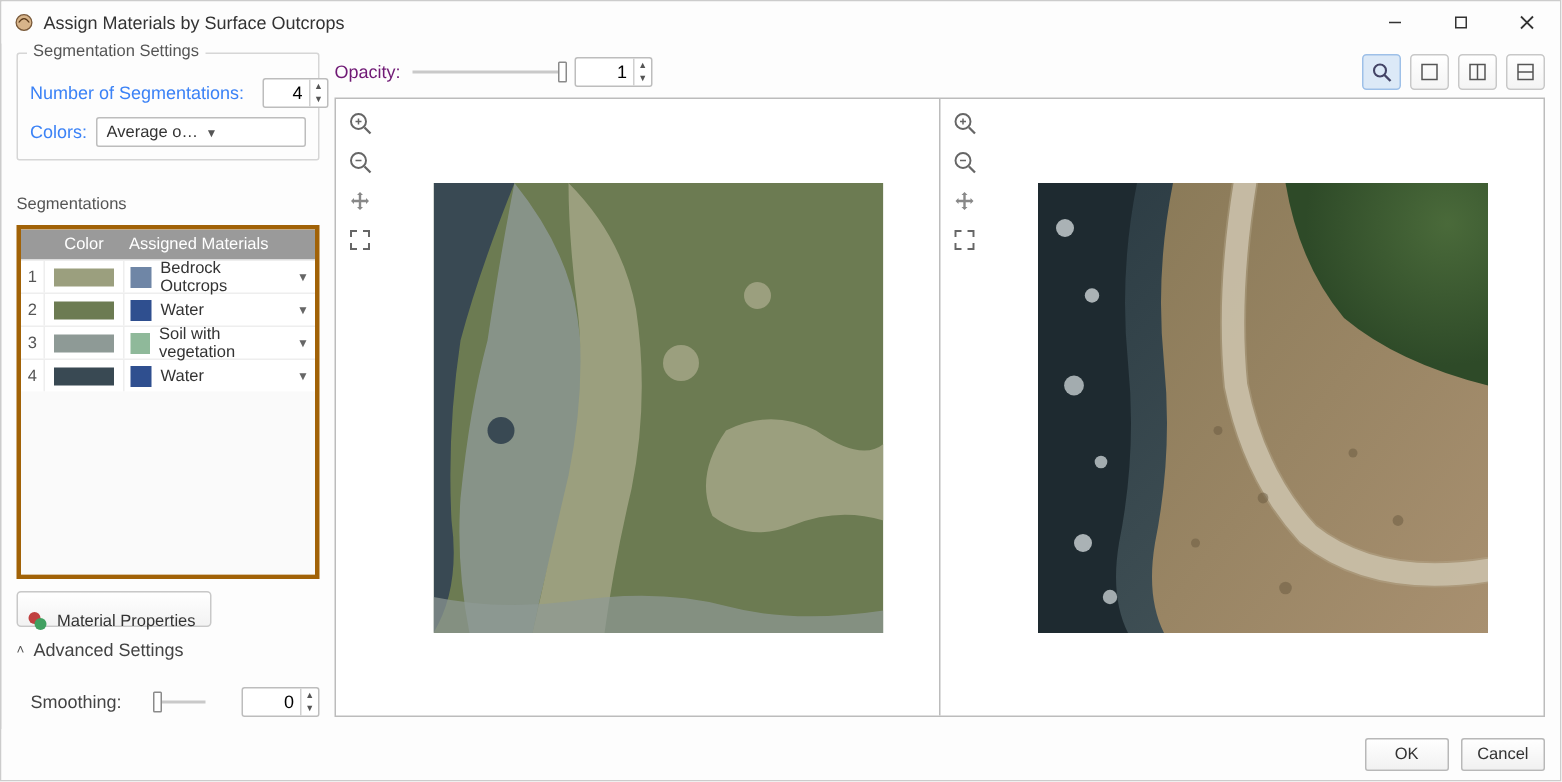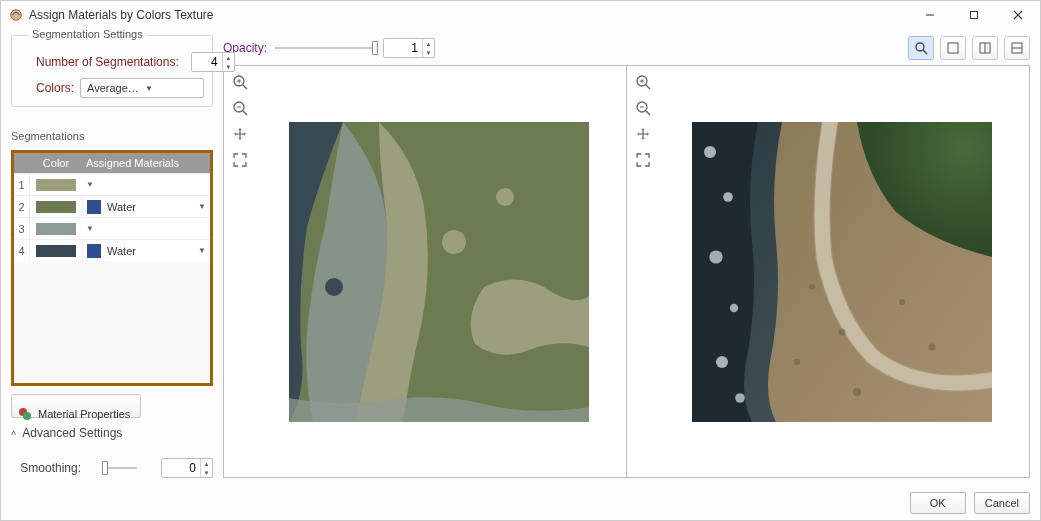--- a/index.html
+++ b/index.html
@@ -65,34 +65,34 @@
   }
   
   .group {
     border: 1px solid #d6d6d6;
     border-radius: 2px;
     padding: 10px 8px 8px 8px;
     position: relative;
   }
   .group .legend {
     position: absolute;
-    top: -8px; left: 16px;
+    top: -8px; left: 6px;
     background: #fdfdfd;
     padding: 0 4px;
     color: #555;
     font-size: 11px;
   }
   .form-row {
     display: flex;
     align-items: center;
     gap: 6px;
     margin-top: 6px;
   }
   .form-row:first-of-type { margin-top: 2px; }
-  .form-row label { flex: 0 0 auto; color:#7f1d1d;margin-left:16px; }
+  .form-row label { flex: 0 0 auto; color:#3b82f6; }
   .spinner {
     height: 20px;
     border: 1px solid #bdbdbd;
     background: #fff;
     display: flex;
     align-items: stretch;
     border-radius: 2px;
     min-width: 44px;
   }
   .spinner input {
@@ -279,21 +279,21 @@
 
 <div class="window">
 
   <div class="titlebar">
     <div class="app-icon">
       <svg viewBox="0 0 16 16">
           <circle cx="8" cy="8" r="6" fill="#d7b48a" stroke="#7a5a3a"></circle>
           <path d="M4 8 q4 -6 8 0" stroke="#5a3a1a" fill="none" stroke-width="1"></path>
         </svg>
     </div>
-    <div class="title">Assign Materials by Colors Texture</div>
+    <div class="title">Assign Materials by Surface Outcrops</div>
     <div class="spacer"></div>
     <div class="win-btn">
       <svg width="10" height="10" viewBox="0 0 10 10">
           <line x1="1" y1="5" x2="9" y2="5" stroke="#333" stroke-width="1"></line>
         </svg>
     </div>
     <div class="win-btn">
       <svg width="10" height="10" viewBox="0 0 10 10">
           <rect x="1.5" y="1.5" width="7" height="7" fill="none" stroke="#333" stroke-width="1"></rect>
         </svg>
@@ -340,37 +340,45 @@
           <div class="c-color">Color</div>
           <div class="c-mat">Assigned Materials</div>
           <div class="c-dd"></div>
         </div>
         <div id="seg-rows">
             <div class="seg-row">
               <div class="c-idx">1</div>
               <div class="c-color">
                 <div class="swatch" style="background:#9b9f7e"></div>
               </div>
+              <div class="mat-cell">
+                <div class="mat-sw" style="background:#6f86a6"></div>
+                <span>Bedrock Outcrops</span>
+              </div>
               <div class="c-dd">▼</div>
             </div>
             <div class="seg-row">
               <div class="c-idx">2</div>
               <div class="c-color">
                 <div class="swatch" style="background:#6c7b52"></div>
               </div>
               <div class="mat-cell">
                 <div class="mat-sw" style="background:#2f4f8f"></div>
                 <span>Water</span>
               </div>
               <div class="c-dd">▼</div>
             </div>
             <div class="seg-row">
               <div class="c-idx">3</div>
               <div class="c-color">
                 <div class="swatch" style="background:#8e9a96"></div>
+              </div>
+              <div class="mat-cell">
+                <div class="mat-sw" style="background:#8fb99a"></div>
+                <span>Soil with vegetation</span>
               </div>
               <div class="c-dd">▼</div>
             </div>
             <div class="seg-row">
               <div class="c-idx">4</div>
               <div class="c-color">
                 <div class="swatch" style="background:#394953"></div>
               </div>
               <div class="mat-cell">
                 <div class="mat-sw" style="background:#2f4f8f"></div>

